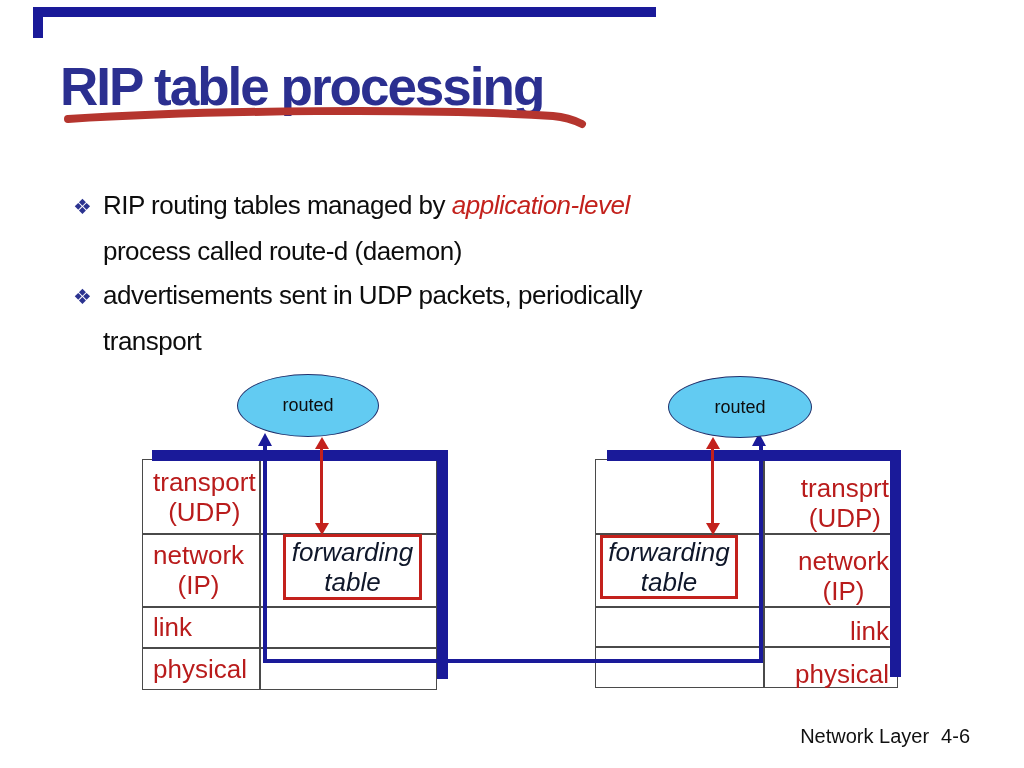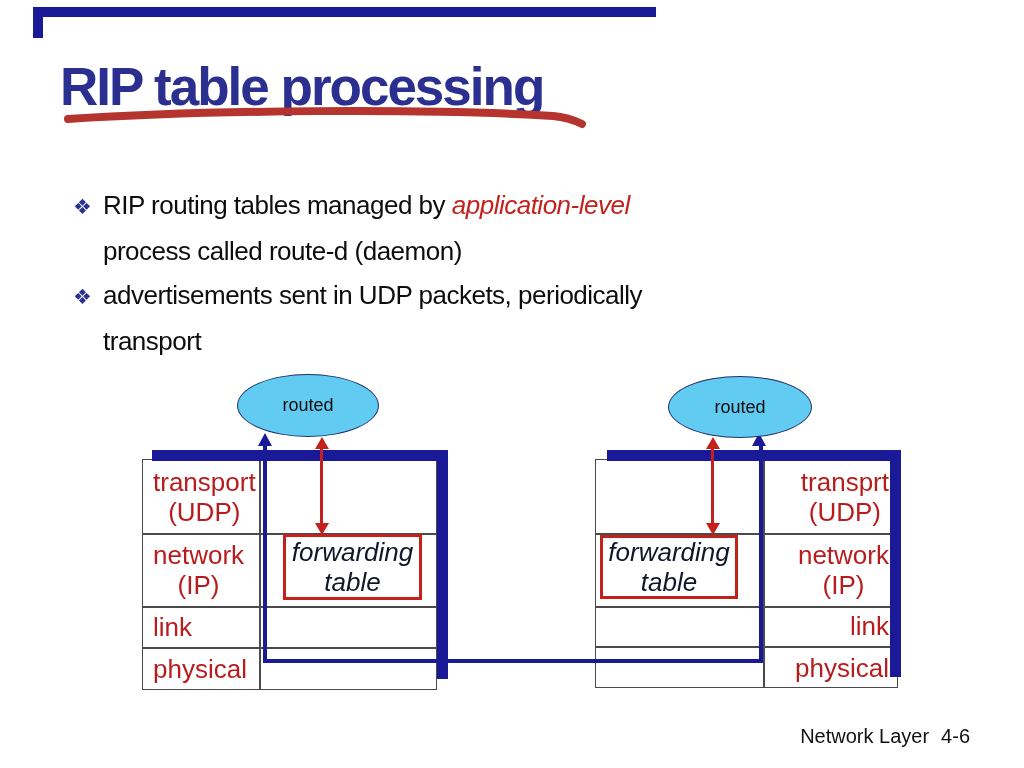--- a/index.html
+++ b/index.html
@@ -31,21 +31,21 @@
 
   
   .stack-table{
     background:#ffffff;border:1.6px solid #4a4a4a;box-sizing:border-box;z-index:2;
   }
   .sep{position:absolute;left:0;width:100%;height:1.6px;background:#4a4a4a;}
   .vdiv{position:absolute;top:0;width:1.6px;height:100%;background:#4a4a4a;}
   .cell{position:absolute;display:flex;flex-direction:column;justify-content:center;
         font-size:26px;color:#b91c1c;line-height:30px;box-sizing:border-box;}
   .cell-left{align-items:flex-start;padding-left:10px;}
-  .cell-right{align-items:flex-end;padding-right:10px;}
+  .cell-right{align-items:flex-end;padding-right:10px;justify-content:flex-end;}
   .cell-inner{display:inline-block;text-align:center;}
 
   .shadow{background:#1a1a99;z-index:3;}
 
   .ellipse{
     background:#62cbf2;border:1.6px solid #23306b;border-radius:50%;
     display:flex;align-items:center;justify-content:center;
     font-size:18px;color:#0d0d0d;z-index:6;box-sizing:border-box;
   }
 

